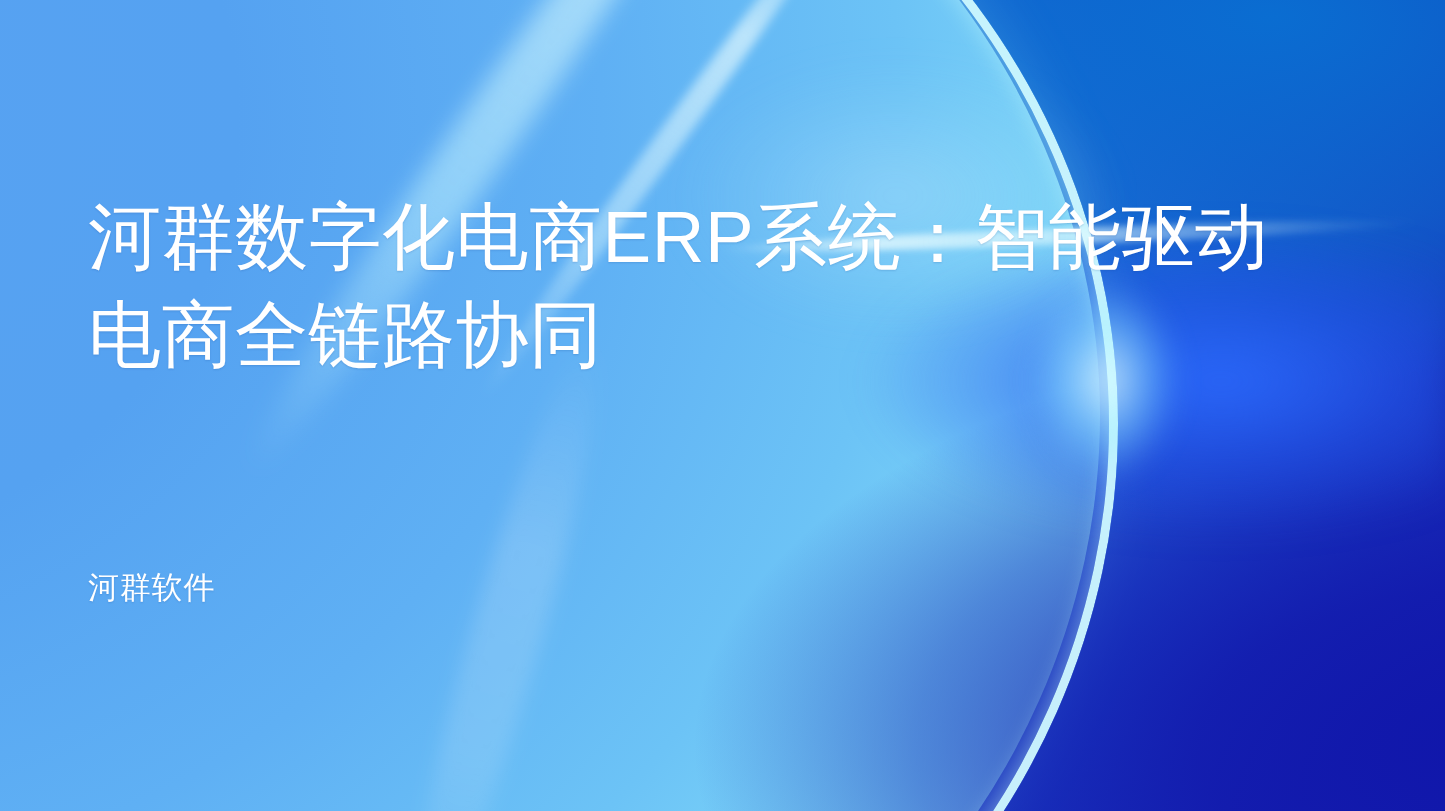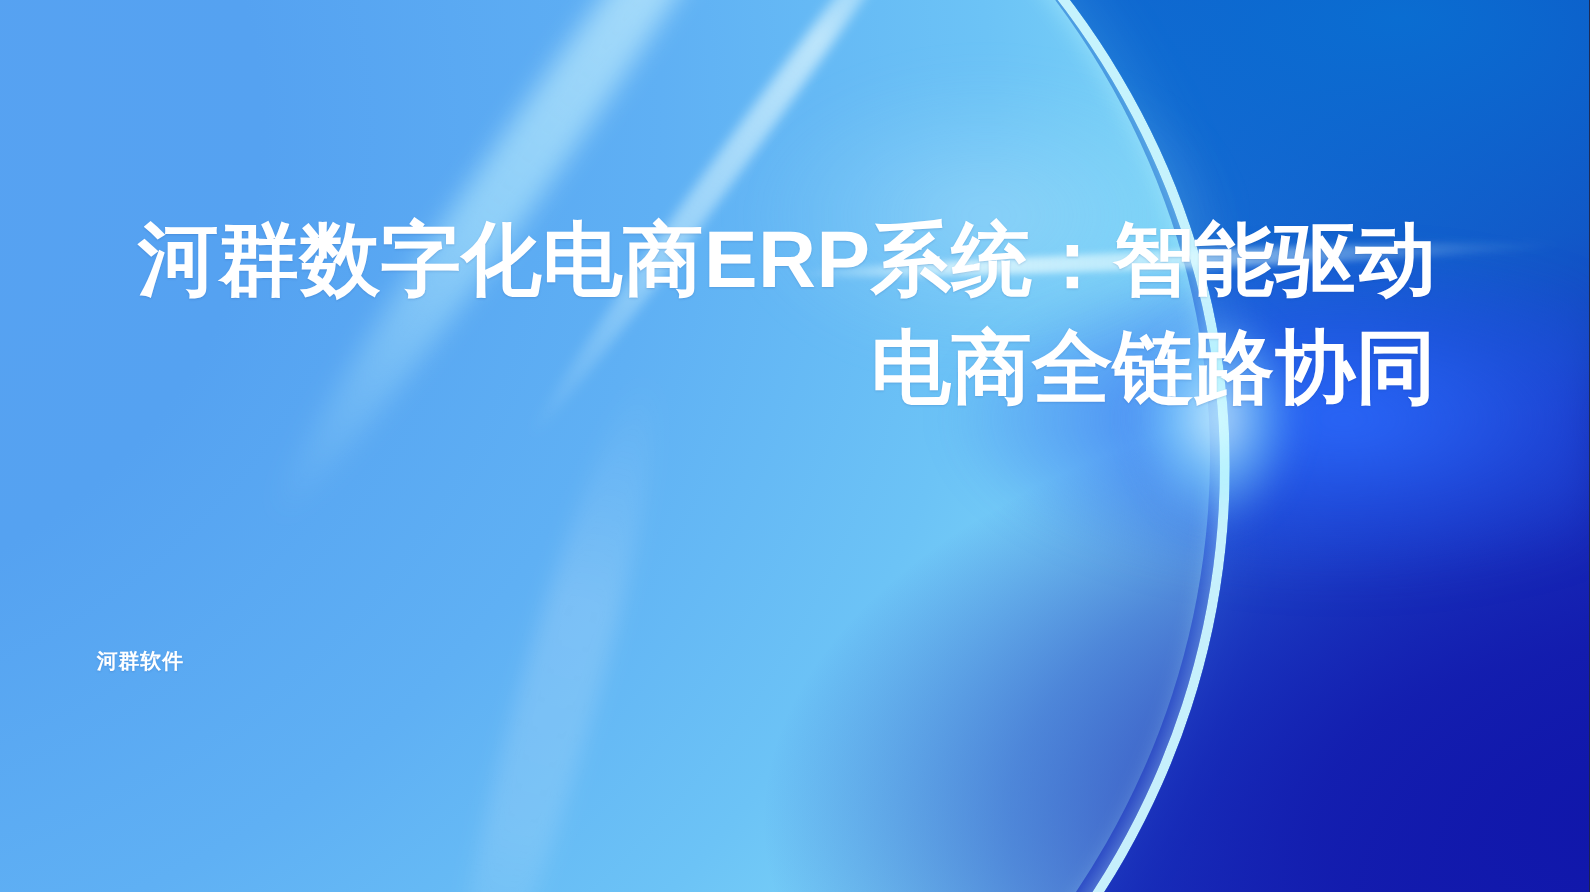--- a/index.html
+++ b/index.html
@@ -120,41 +120,40 @@
     filter: blur(20px);
   }
 
   
   .content {
     position: absolute;
     inset: 0;
   }
   .title {
     position: absolute;
-    left: 76px;
+    left: 88px;
     top: 188px;
     width: 1230px;
     margin: 0;
     color: #ffffff;
     font-size: 73px;
-    font-weight: 700;
+    font-weight: 400;
     line-height: 1.34;
     letter-spacing: 0.5px;
     text-shadow: 0 1px 2px rgba(20,60,140,0.18);
     white-space: pre-line;
-    text-align: right;
   }
   .subtitle {
     position: absolute;
     left: 88px;
-    top: 588px;
+    top: 567px;
     margin: 0;
     color: #ffffff;
-    font-size: 19px;
-    font-weight: 700;
+    font-size: 31px;
+    font-weight: 400;
     letter-spacing: 0.8px;
     text-shadow: 0 1px 2px rgba(20,60,140,0.18);
   }
 </style>
 </head>
 <body>
 
 <div id="slide">
 
   <div class="bg-layer wash-azure"></div>

